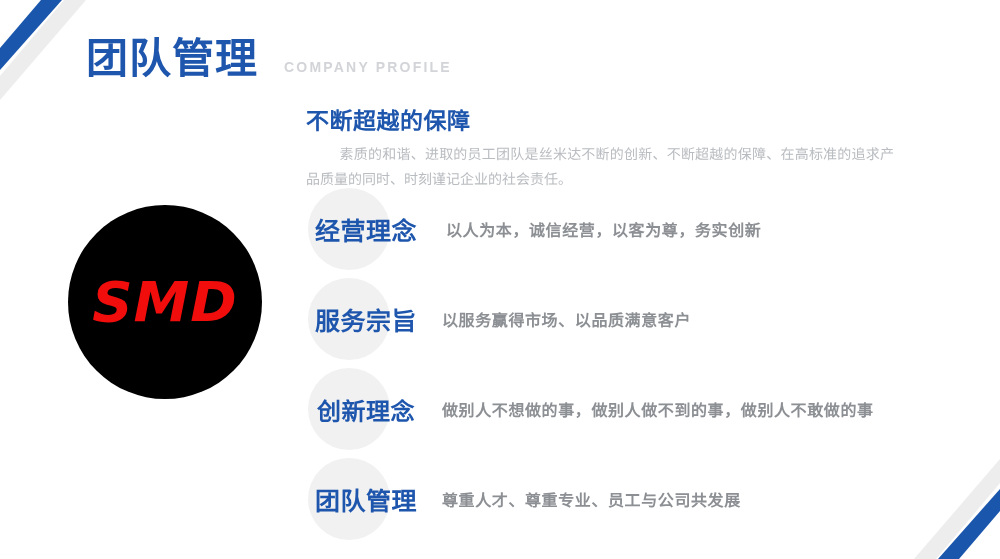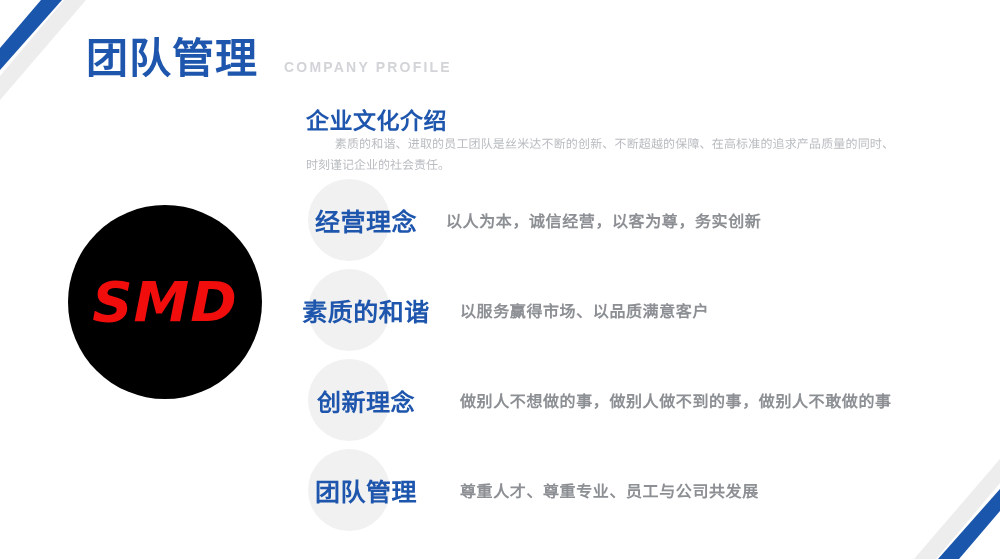--- a/index.html
+++ b/index.html
@@ -61,23 +61,23 @@
   .section-title {
     font-family: "DejaVu Sans", "Liberation Sans", sans-serif;
     font-size: 23px;
     font-weight: bold;
     color: #1e56ad;
     letter-spacing: 0.5px;
     line-height: 1.15;
     white-space: nowrap;
   }
   .section-desc {
-    margin-top: 0;
+    margin-top: 8px;
     width: 588px;
-    font-size: 12px;
+    font-size: 14px;
     line-height: 1.75;
     color: #b9bcc0;
     text-indent: 2.4em;
     text-align: justify;
   }
 
   
   .logo-circle {
     position: absolute;
     left: 68px;
@@ -99,21 +99,21 @@
     color: #f20d0d;
     letter-spacing: 1px;
     line-height: 1;
     user-select: none;
   }
 
   
   .rows {
     position: absolute;
     left: 300px;
-    top: 175px;
+    top: 184px;
     width: 660px;
   }
   .value-row {
     position: relative;
     height: 90px;
     display: flex;
     align-items: center;
   }
   .row-bubble {
     position: absolute;
@@ -135,21 +135,21 @@
     font-size: 25px;
     font-weight: bold;
     color: #1e56ad;
     letter-spacing: 0.5px;
     text-align: center;
     white-space: nowrap;
   }
   .row-text {
     position: relative;
     z-index: 1;
-    margin-left: 28px;
+    margin-left: 10px;
     font-family: "DejaVu Sans", "Liberation Sans", sans-serif;
     font-size: 16px;
     font-weight: bold;
     color: #8c8f93;
     letter-spacing: 0.6px;
     white-space: nowrap;
   }
   .row-1 .row-text { margin-left: 14px; }
   .row-4 .row-label { font-size: 24px; }
 </style>
@@ -169,39 +169,39 @@
     <polygon points="150,102 109,150 88,150 150,80" fill="#1b56ad"></polygon>
     <polygon points="150,120 126,150 117,150 150,110" fill="#ffffff"></polygon>
   </svg>
 
   <div class="header">
     <div class="header-title">团队管理</div>
     <div class="header-sub">COMPANY PROFILE</div>
   </div>
 
   <div class="section-head">
-    <div class="section-title">企业文化介绍</div>
+    <div class="section-title">不断超越的保障</div>
     <div class="section-desc">素质的和谐、进取的员工团队是丝米达不断的创新、不断超越的保障、在高标准的追求产品质量的同时、时刻谨记企业的社会责任。</div>
   </div>
 
   <div class="logo-circle">
     <span class="logo-text">SMD</span>
   </div>
 
   <div class="rows">
 
     <div class="value-row row-1">
       <div class="row-bubble"></div>
       <div class="row-label">经营理念</div>
       <div class="row-text">以人为本，诚信经营，以客为尊，务实创新</div>
     </div>
 
     <div class="value-row row-2">
       <div class="row-bubble"></div>
-      <div class="row-label">素质的和谐</div>
+      <div class="row-label">服务宗旨</div>
       <div class="row-text">以服务赢得市场、以品质满意客户</div>
     </div>
 
     <div class="value-row row-4">
       <div class="row-bubble"></div>
       <div class="row-label">创新理念</div>
       <div class="row-text">做别人不想做的事，做别人做不到的事，做别人不敢做的事</div>
     </div>
 
     <div class="value-row row-3">

